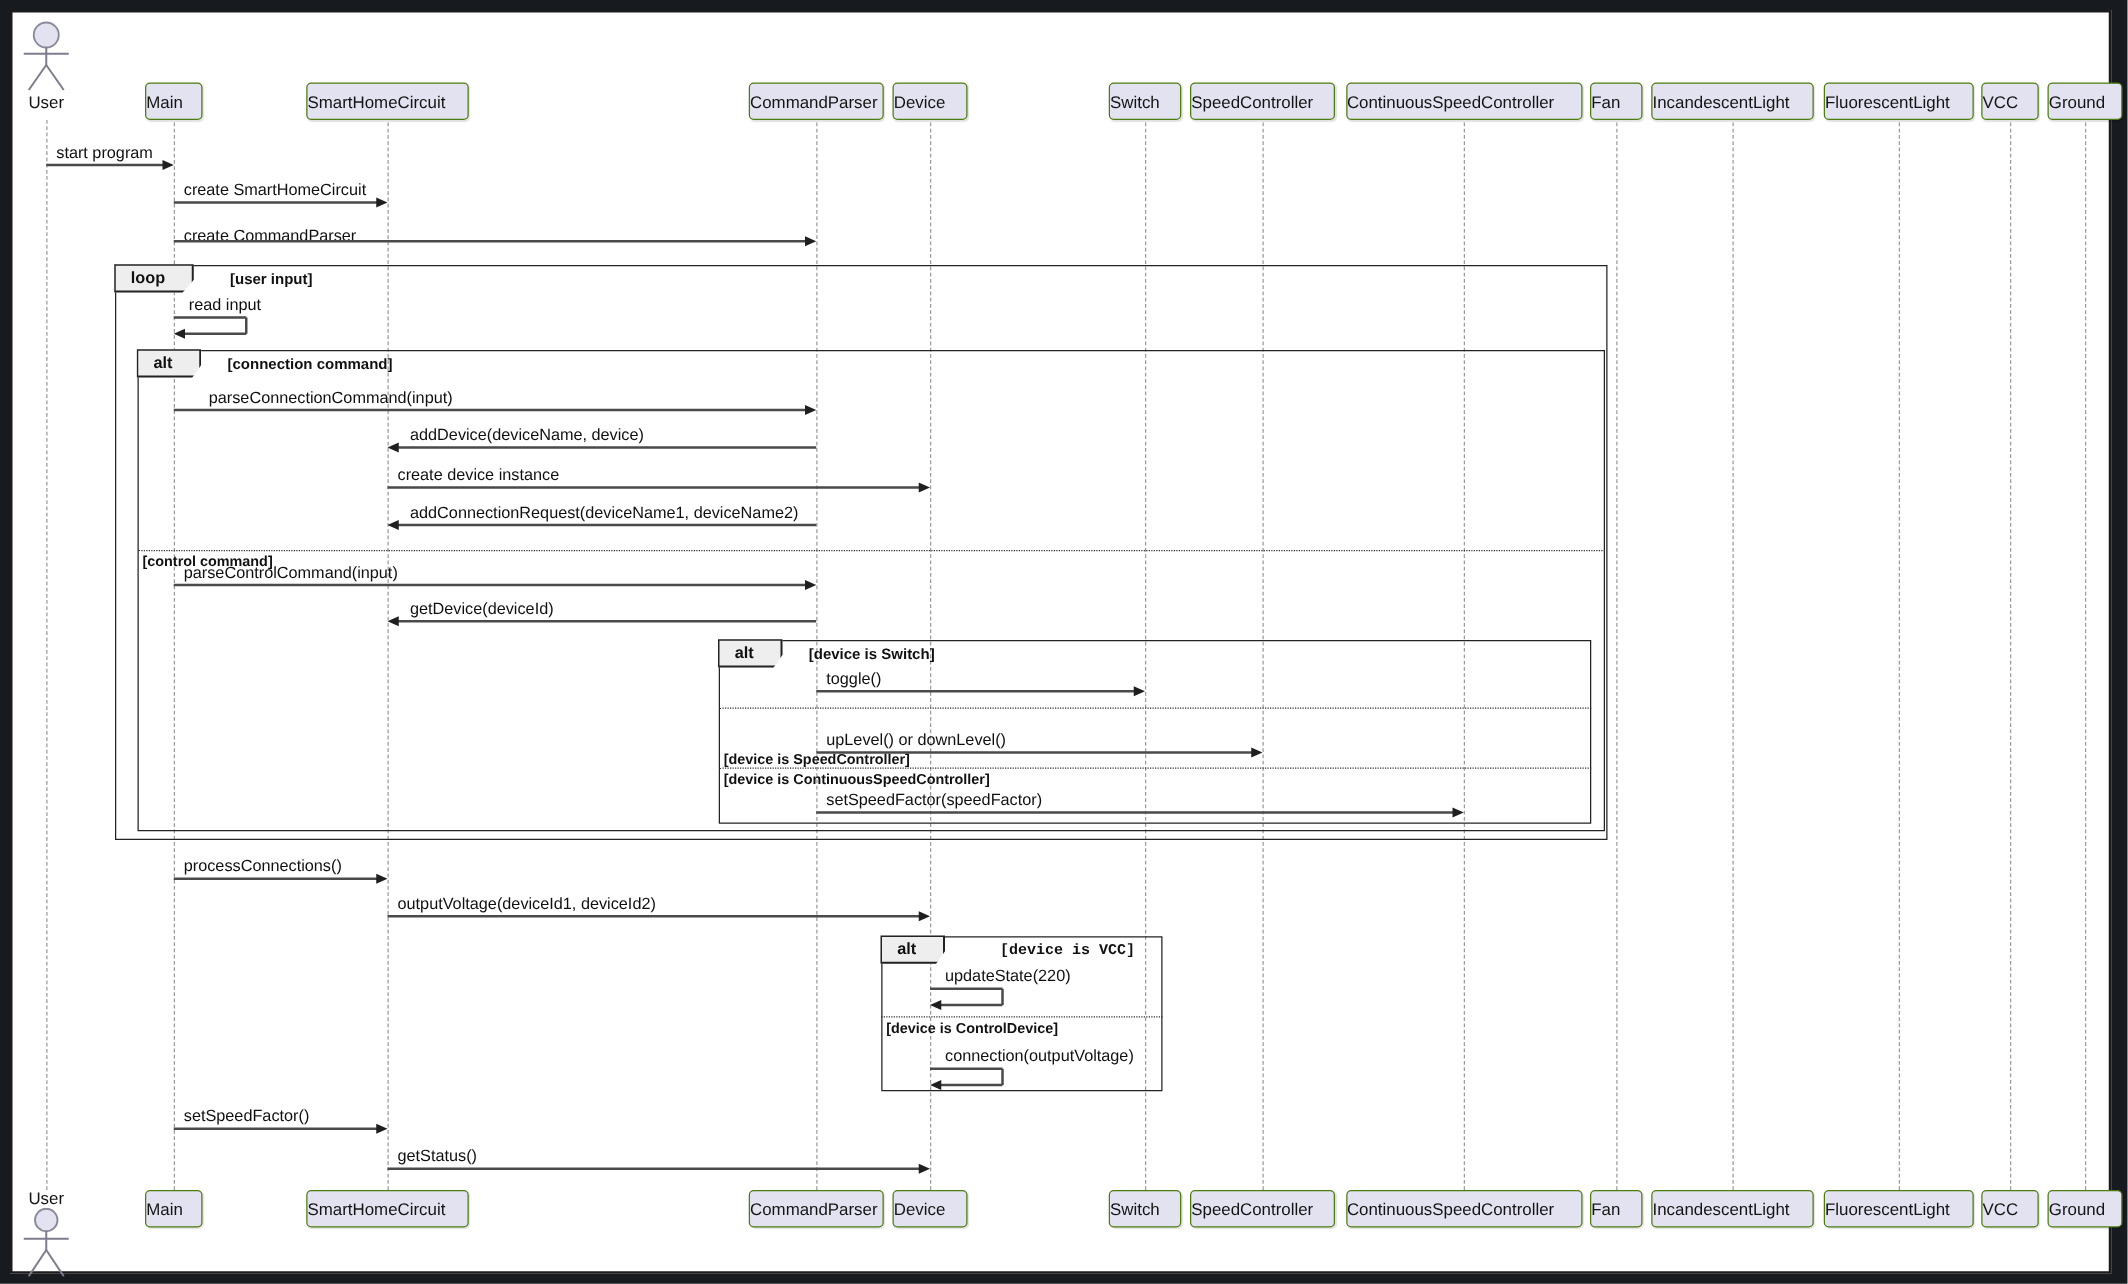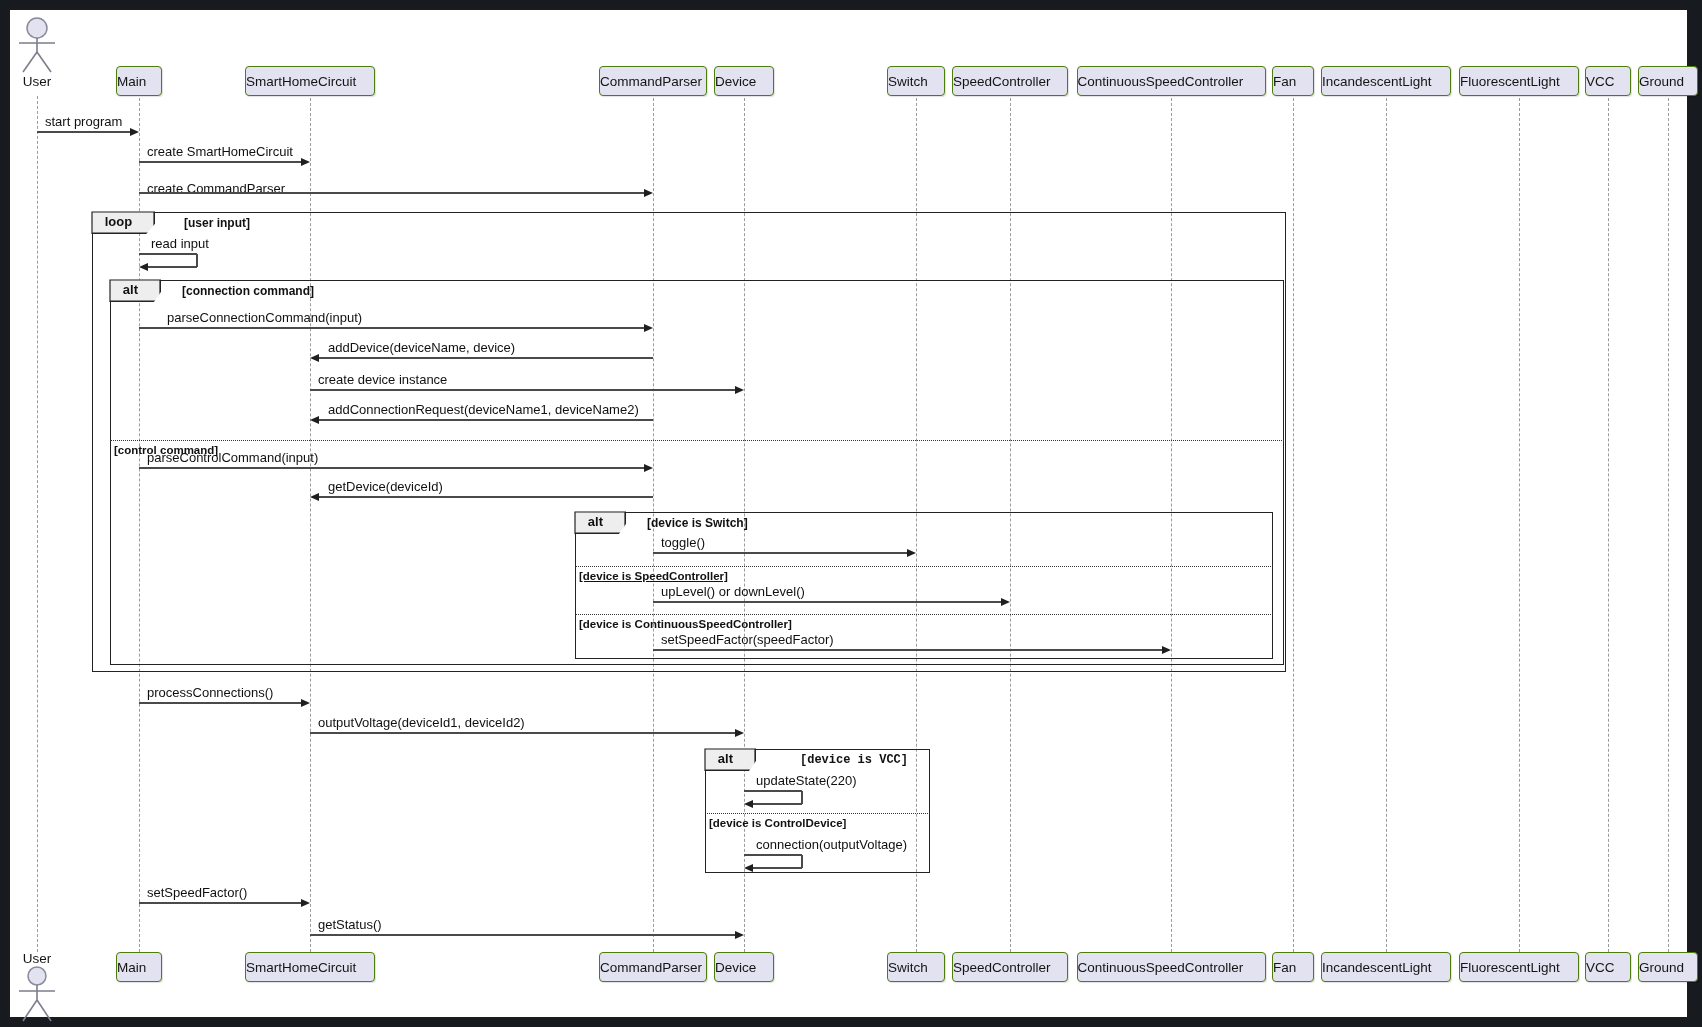--- a/index.html
+++ b/index.html
@@ -65,21 +65,21 @@
       <div class="frag-op" style="width: 52px;">alt</div>
     </div>
     <div class="frag-guard" style="left: 172px; top: 274px; text-align: right;">[connection command]</div>
     <div class="frag-div" style="left: 100px; top: 430px; width: 1174px;"></div>
     <div class="div-guard" style="left: 104px; top: 434px;">[control command]</div>
     <div class="frag" style="left: 565px; top: 502px; width: 698px; height: 147px;">
       <div class="frag-op" style="width: 52px;">alt</div>
     </div>
     <div class="frag-guard" style="left: 637px; top: 506px;">[device is Switch]</div>
     <div class="frag-div" style="left: 565px; top: 556px; width: 698px;"></div>
-    <div class="div-guard" style="left: 569px; top: 560px; text-decoration: underline;">[device is SpeedController]</div>
+    <div class="div-guard" style="left: 569px; top: 592px;">[device is SpeedController]</div>
     <div class="frag-div" style="left: 565px; top: 604px; width: 698px;"></div>
     <div class="div-guard" style="left: 569px; top: 608px;">[device is ContinuousSpeedController]</div>
     <div class="frag" style="left: 695px; top: 739px; width: 225px; height: 124px;">
       <div class="frag-op" style="width: 52px;">alt</div>
     </div>
     <div class="frag-guard" style="left: 790px; top: 743px; font-family: Liberation Mono, monospace;">[device is VCC]</div>
     <div class="frag-div" style="left: 695px; top: 803px; width: 225px;"></div>
     <div class="div-guard" style="left: 699px; top: 807px;">[device is ControlDevice]</div>
     <div class="msg-label" style="left: 35px; top: 104px;">start program</div>
     <div class="mline" style="left: 27px; top: 121.25px; width: 94px;"></div>

